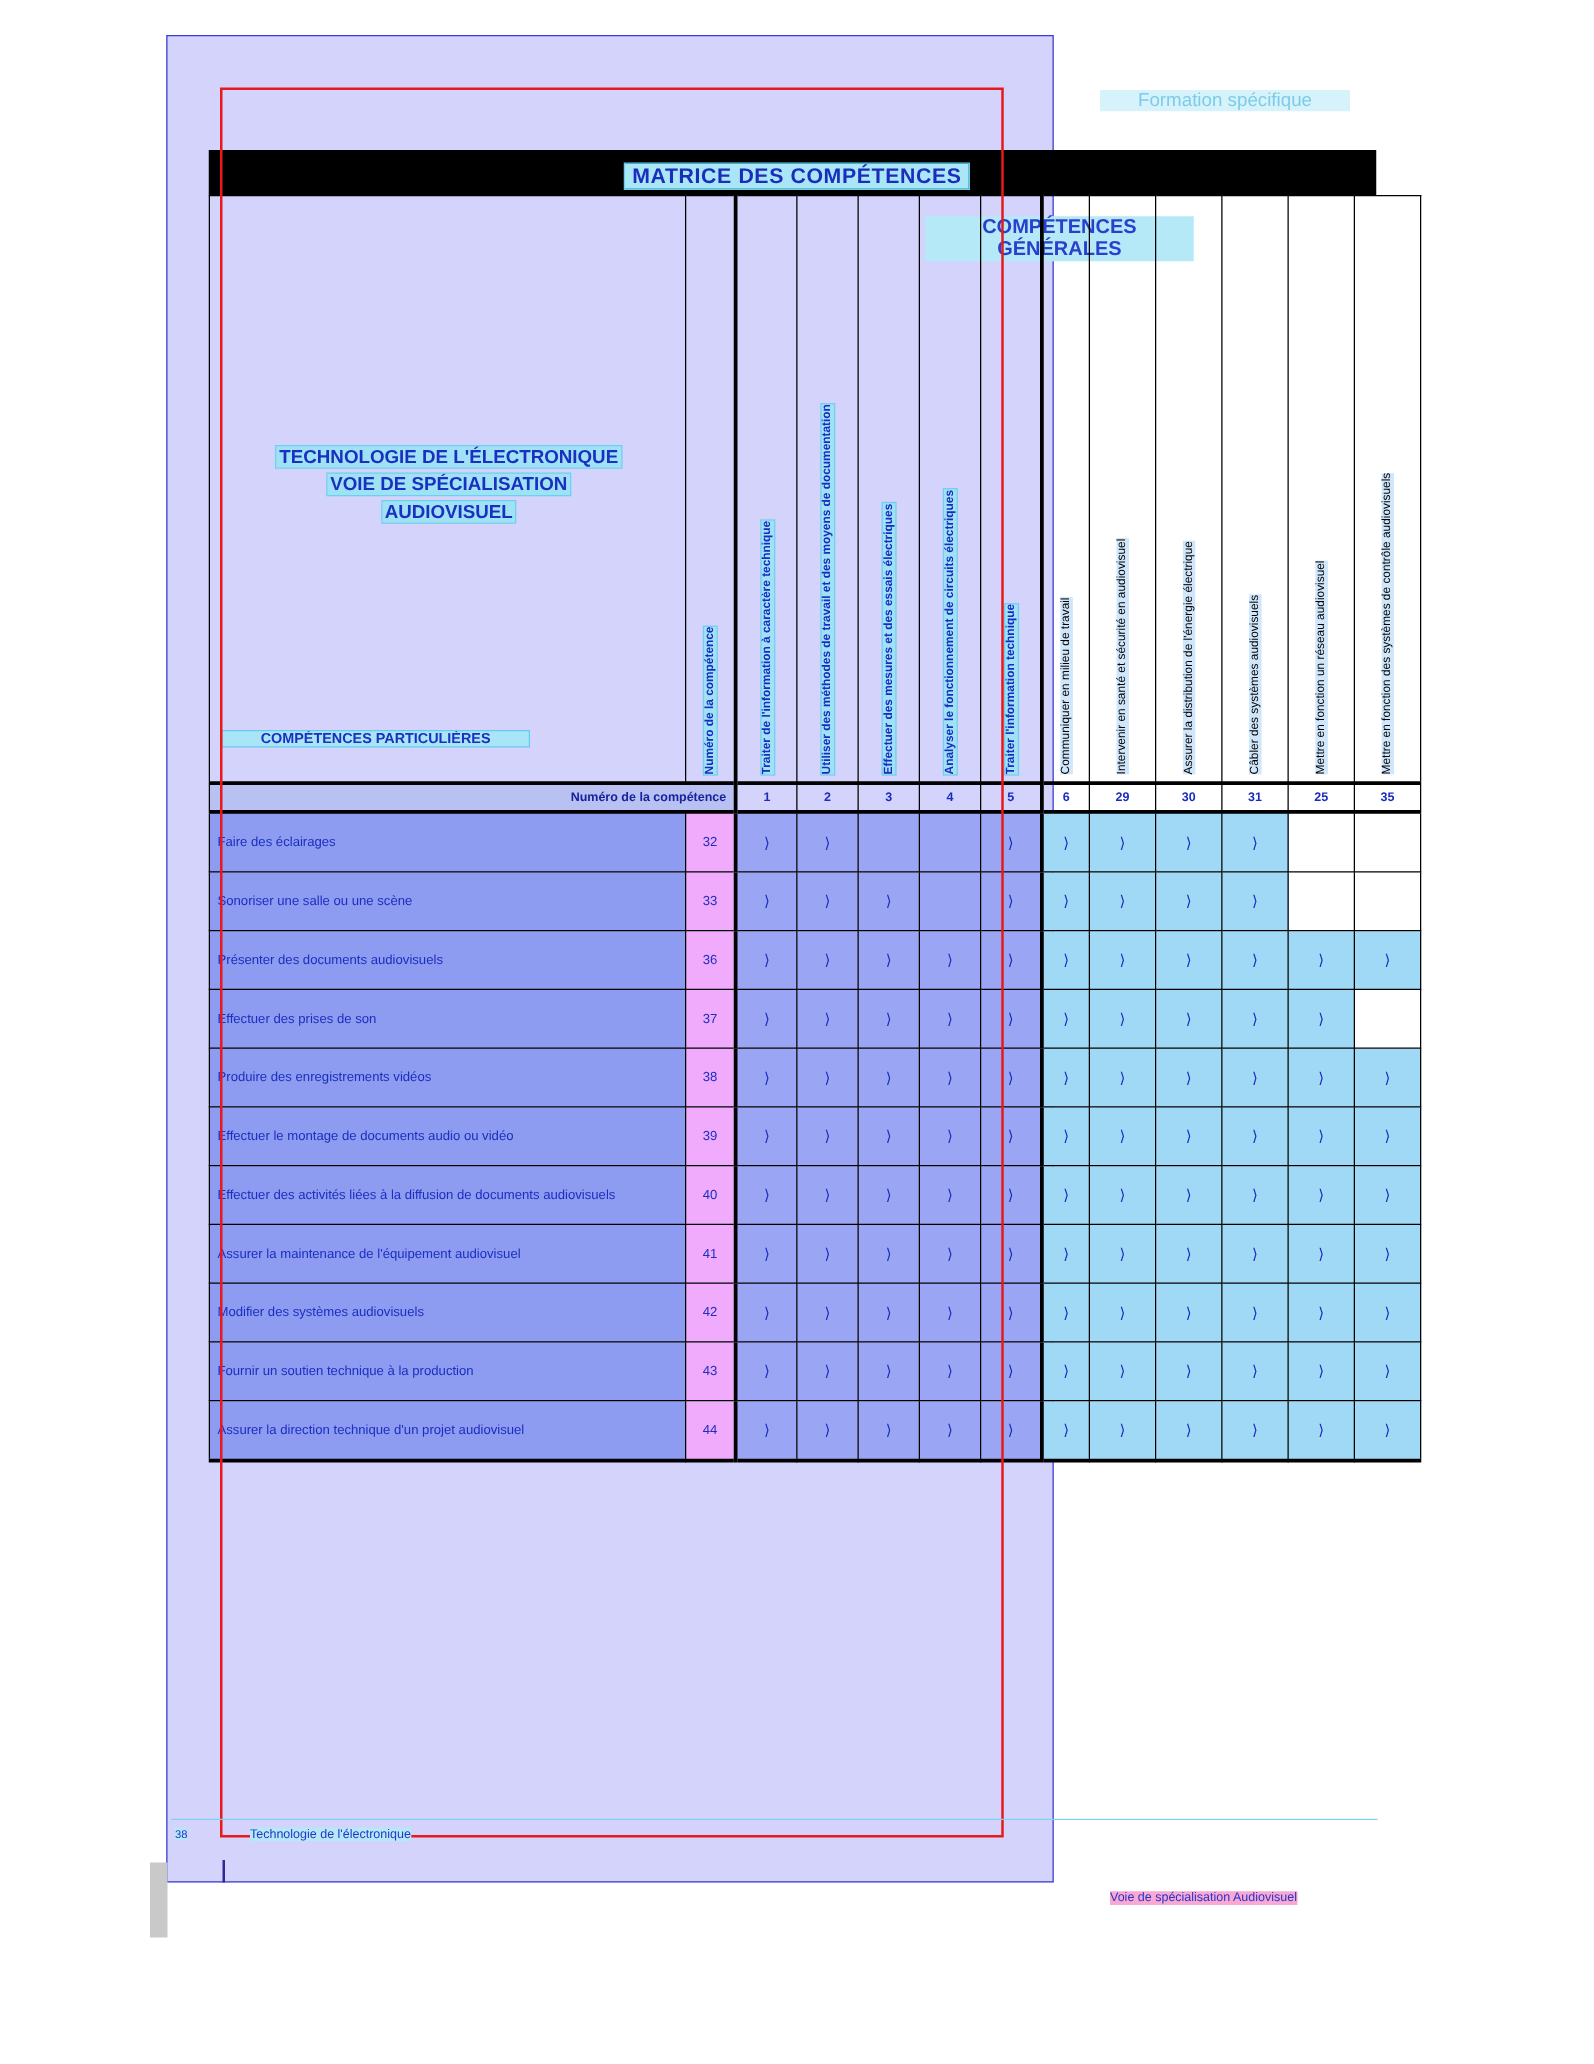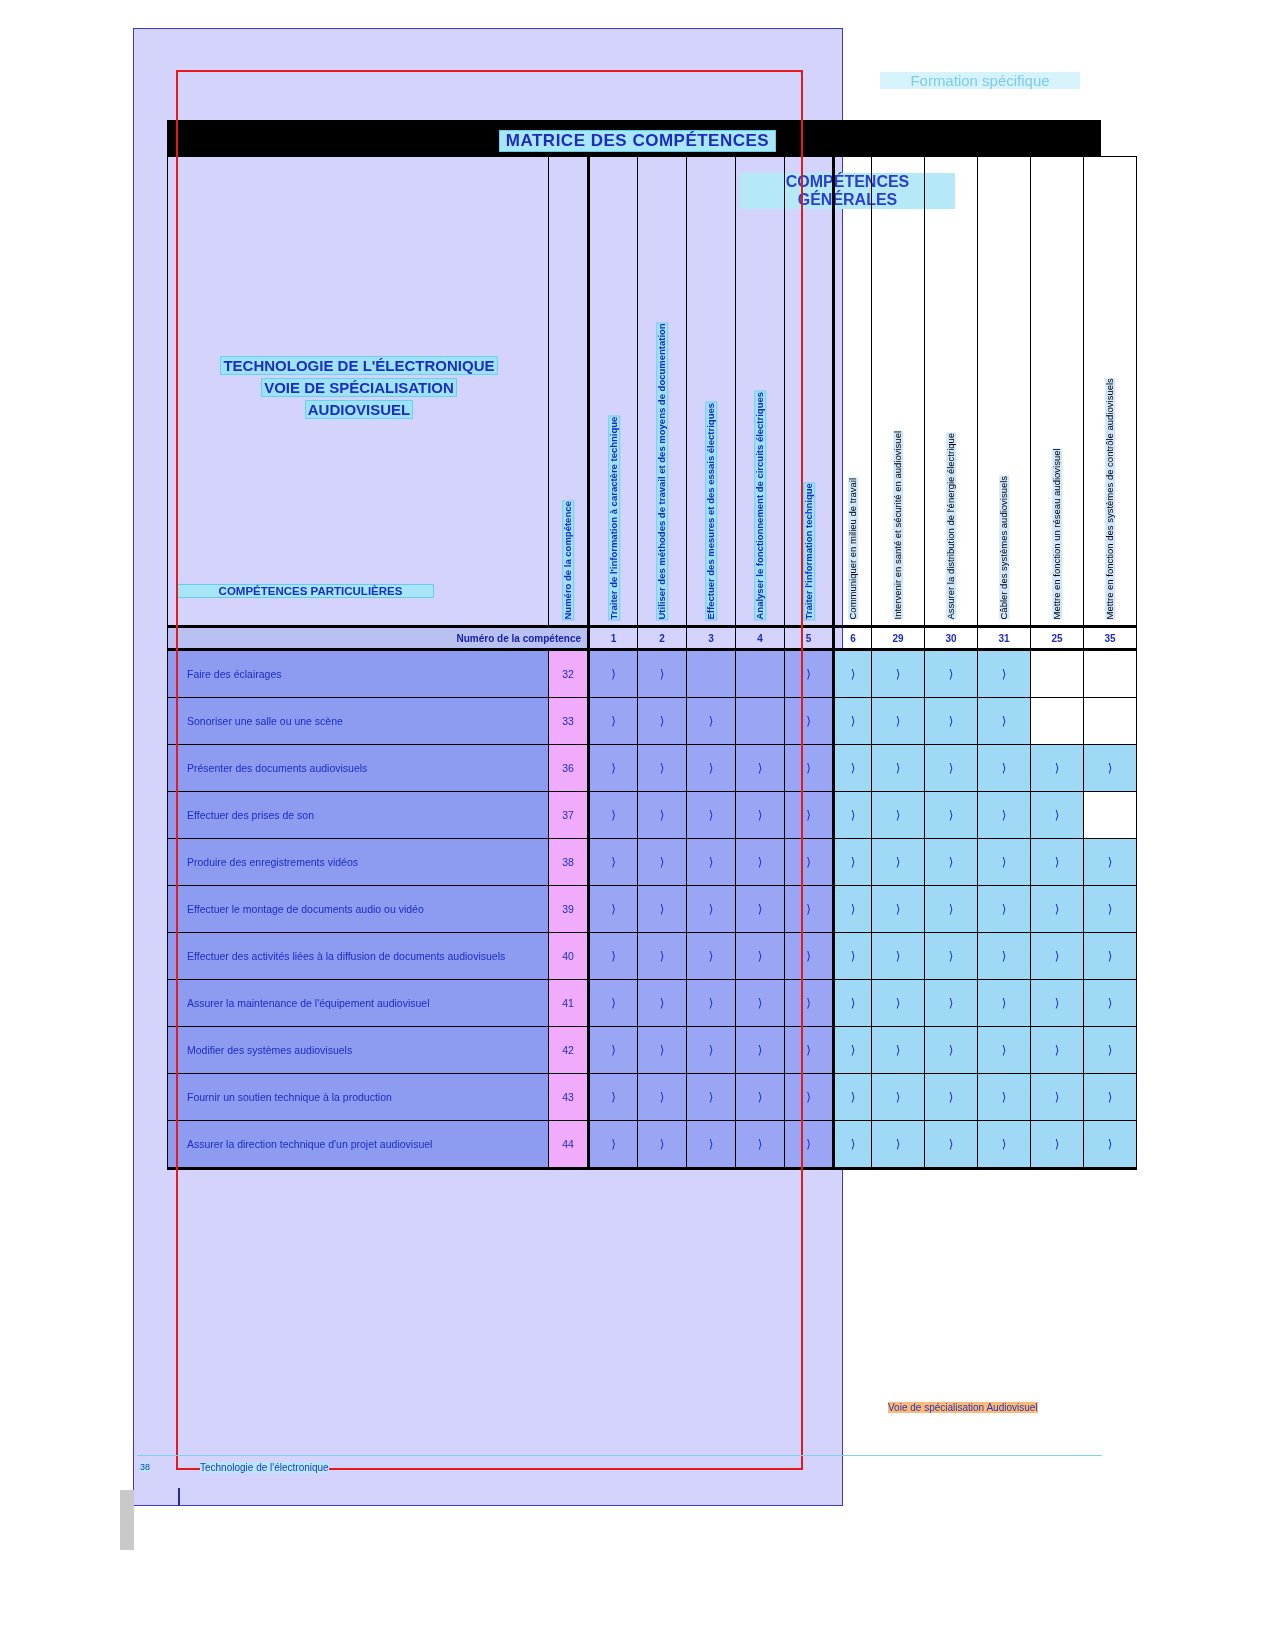--- a/index.html
+++ b/index.html
@@ -101,21 +101,20 @@
   .comp-particulieres {
     position: absolute;
     left: 178px; top: 585px;
     width: 245px;
     font-size: 11.5px;
     font-weight: bold;
     color: #1b2fc0;
     background: #a7e5f7;
     outline: 1px solid #63cdee;
     text-align: center;
-    padding-left: 10px;
   }
 
   
   .matrix {
     position: absolute;
     left: 167px; top: 156px;
     border-collapse: collapse;
     table-layout: fixed;
   }
   .matrix td, .matrix th {
@@ -171,21 +170,21 @@
     padding-right: 6px;
     background: #b9c0f2;
     color: #17229c;
   }
 
   .datarow td {
     height: 46px;
   }
   .datarow td.comp-name {
     text-align: left;
-    padding-left: 19px;
+    padding-left: 6px;
     font-size: 10.5px;
     color: #1b2fc0;
     background: #8d9bf0;
   }
   .datarow td.comp-num {
     width: 38px;
     text-align: center;
     font-size: 10.5px;
     color: #1b2fc0;
     background: #f0abfc;
@@ -205,24 +204,24 @@
   
   .footer-left {
     position: absolute;
     left: 200px; top: 1462px;
     font-size: 10px;
     color: #2337c6;
     background: #b6e8f8;
   }
   .footer-right {
     position: absolute;
-    left: 888px; top: 1402px;
+    left: 888px; top: 1513px;
     font-size: 10px;
     color: #2337c6;
-    background: #fdba74;
+    background: #f9a8d4;
   }
   .footer-page {
     position: absolute;
     left: 140px; top: 1462px;
     font-size: 9px;
     color: #2337c6;
     background: #b6e8f8;
   }
   .footer-rule {
     position: absolute;

